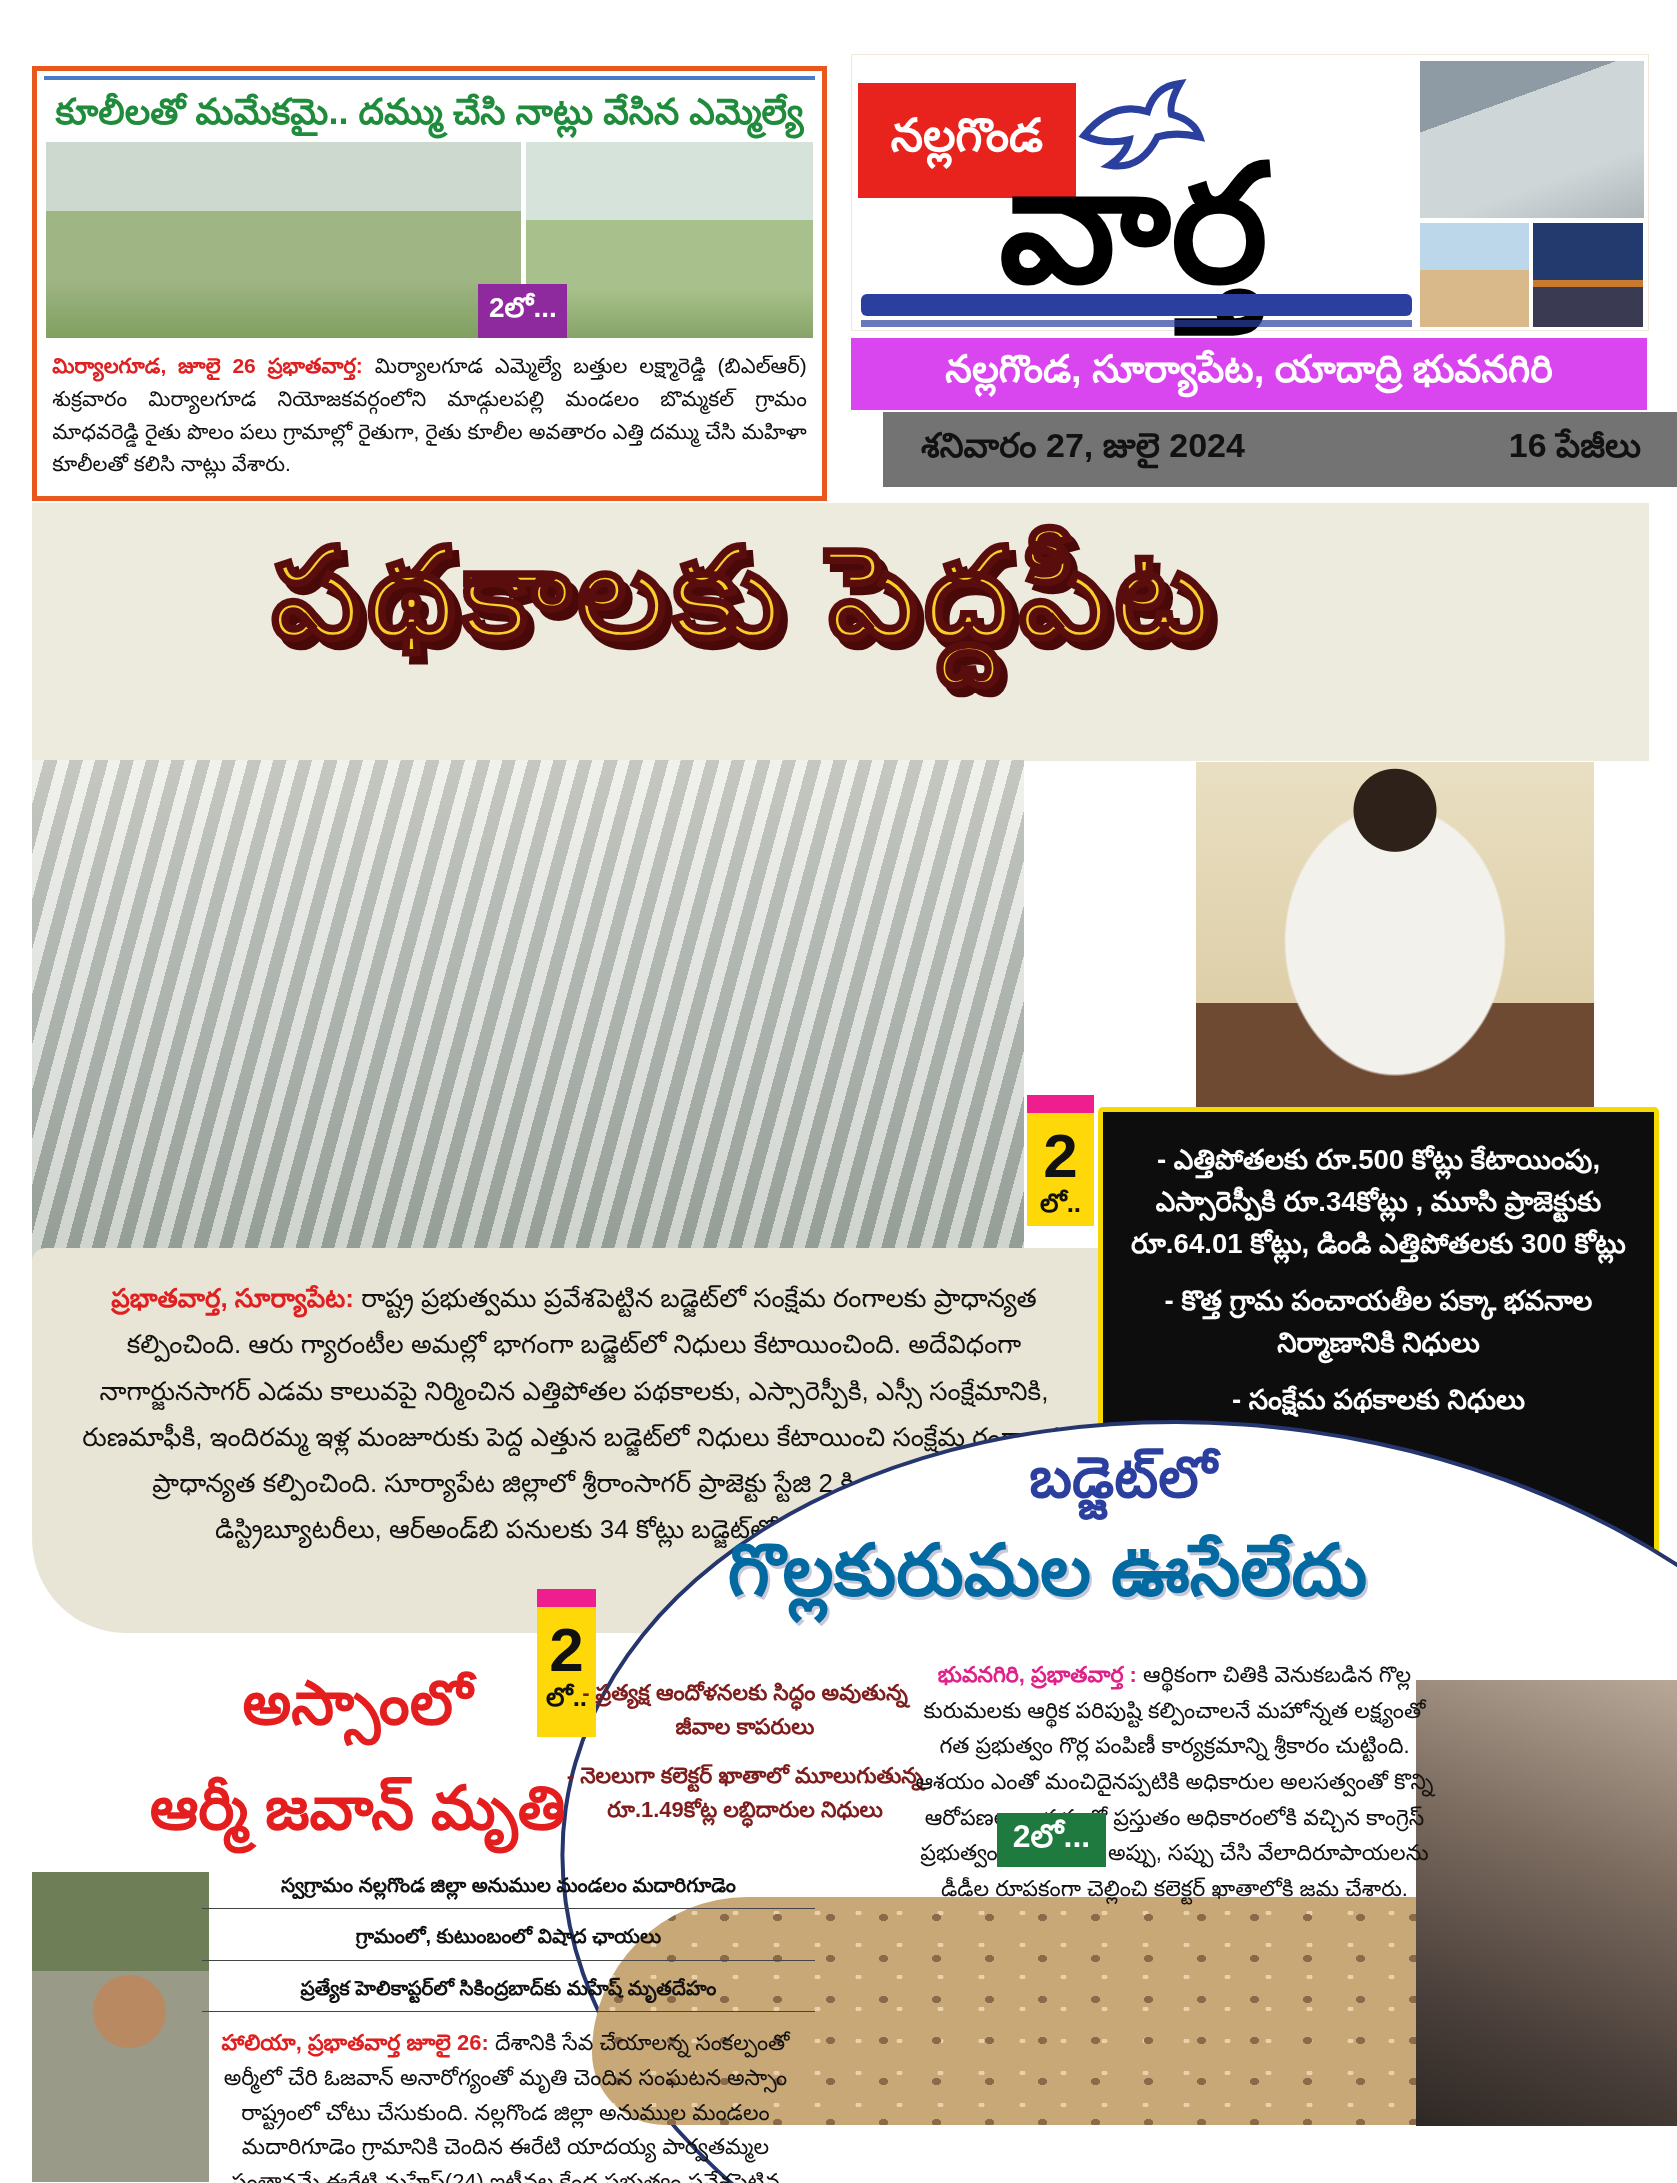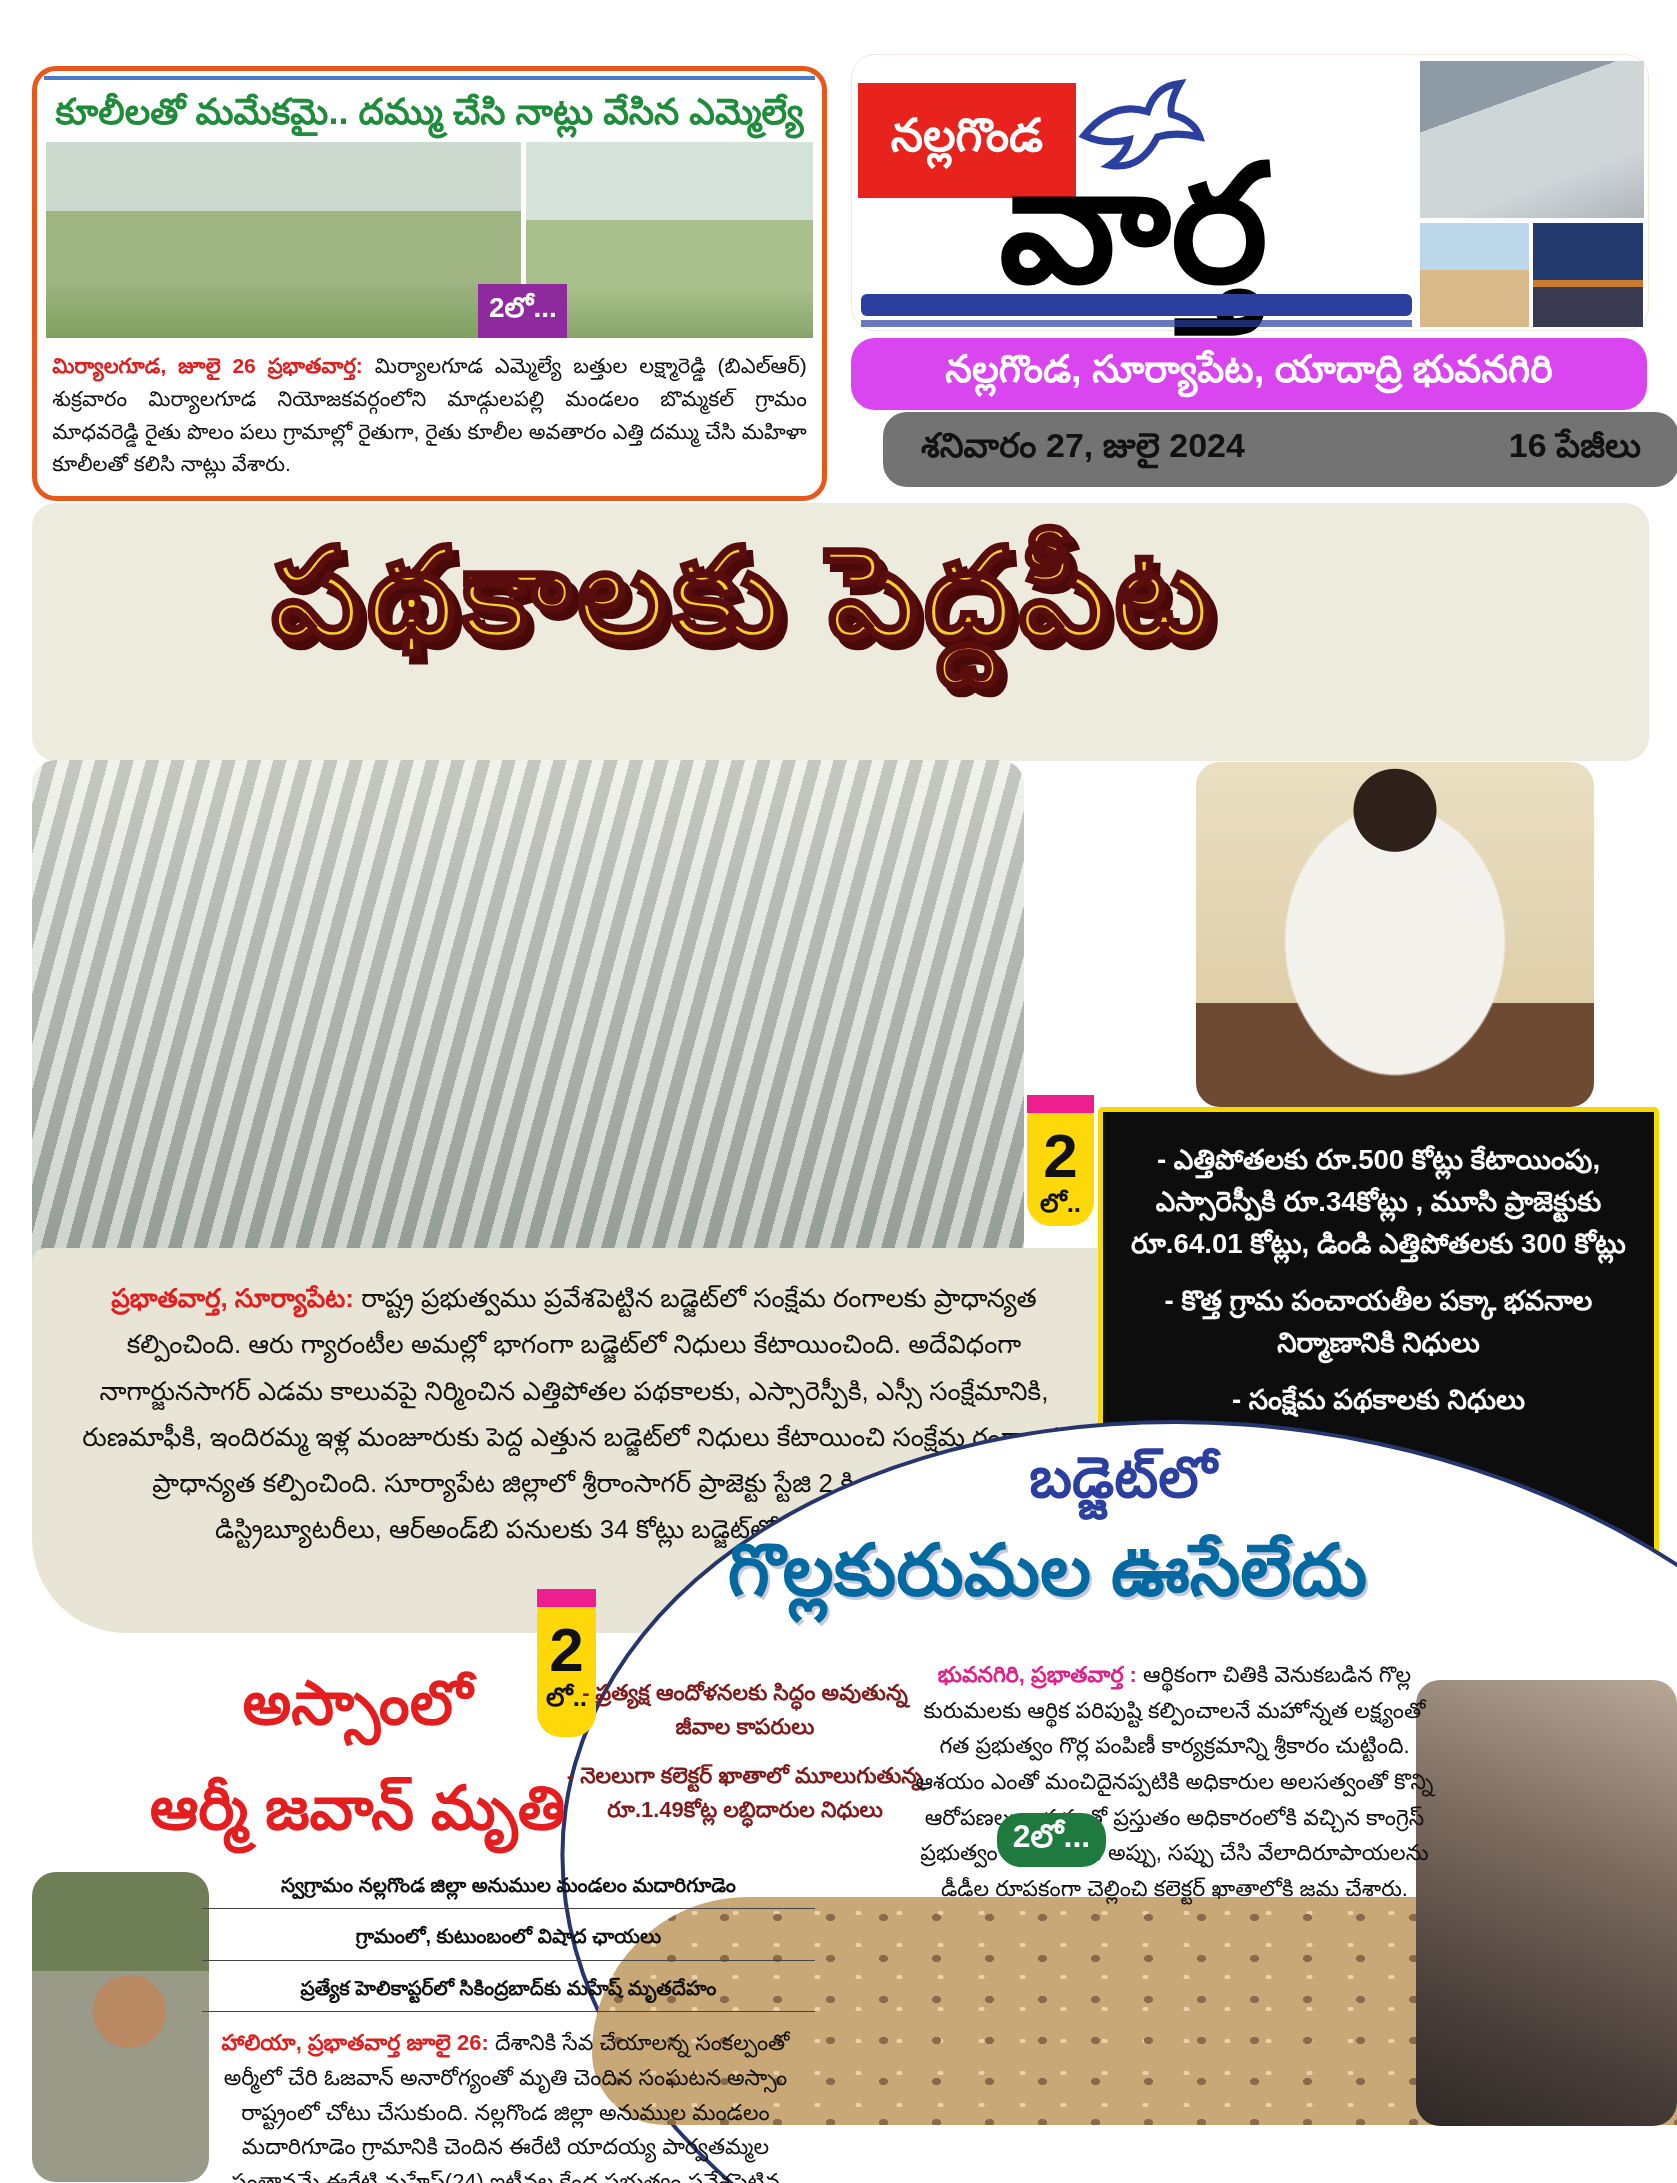--- a/index.html
+++ b/index.html
@@ -1,18 +1,18 @@
 <!DOCTYPE html>
 <html style="font-size:9.4px"><head>
 <meta charset="utf-8">
 <style>
   html,body{margin:0;padding:0;background:#ffffff;}
   .page{position:relative;width:1677px;height:2183px;background:#ffffff;overflow:hidden;
         font-family:"Liberation Sans", sans-serif;color:#111;}
-  .abs{position:absolute;border-radius:24px;}
+  .abs{position:absolute;}
   .ph{background-size:cover;}
 
   
   .tl-box{left:32px;top:66px;width:795px;height:435px;border:5.3px solid #e8581c;background:#fff;box-sizing:border-box;z-index:4;}
   .tl-rule{height:4.1px;background:#4a7ac8;margin:4.7px 7px 0 7px;}
   .tl-headline{color:#1e8c3a;font-size:36px;font-weight:700;text-align:center;margin:9.4px 11.7px 8.2px 11.7px;line-height:1.25;}
   .tl-photos{position:relative;display:flex;gap:4.7px;margin:0 9.4px;height:196px;}
   .ph-paddy{flex:0 0 62%;background:linear-gradient(180deg,#cdd8cf 0%,#cdd8cf 35%,#9fb584 35%,#9fb584 70%,#7fa05f 100%);}
   .ph-tractor{flex:1;background:linear-gradient(180deg,#d6e3da 0%,#d6e3da 40%,#a8c08b 40%,#a8c08b 75%,#86a468 100%);}
   .badge-purple{position:absolute;left:432px;top:142px;width:89px;height:54px;background:#8e2a9e;color:#fff;

